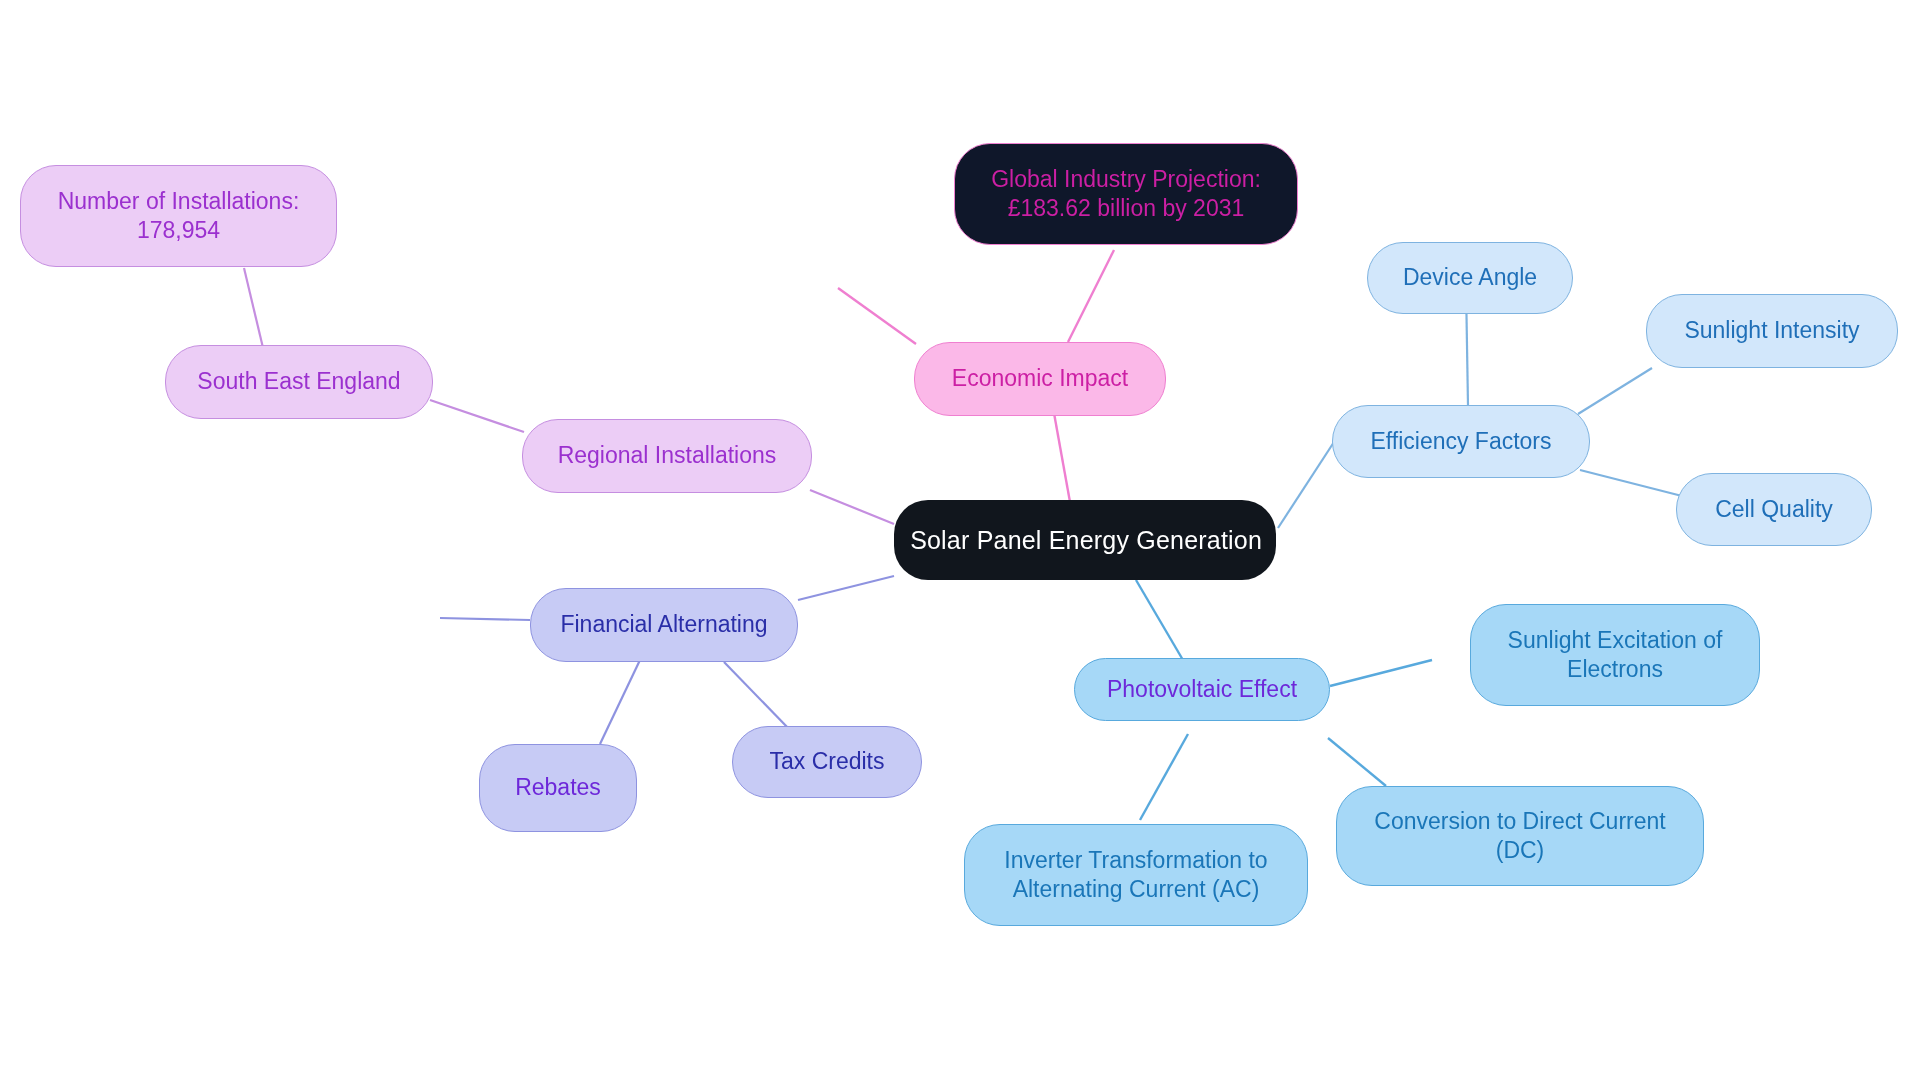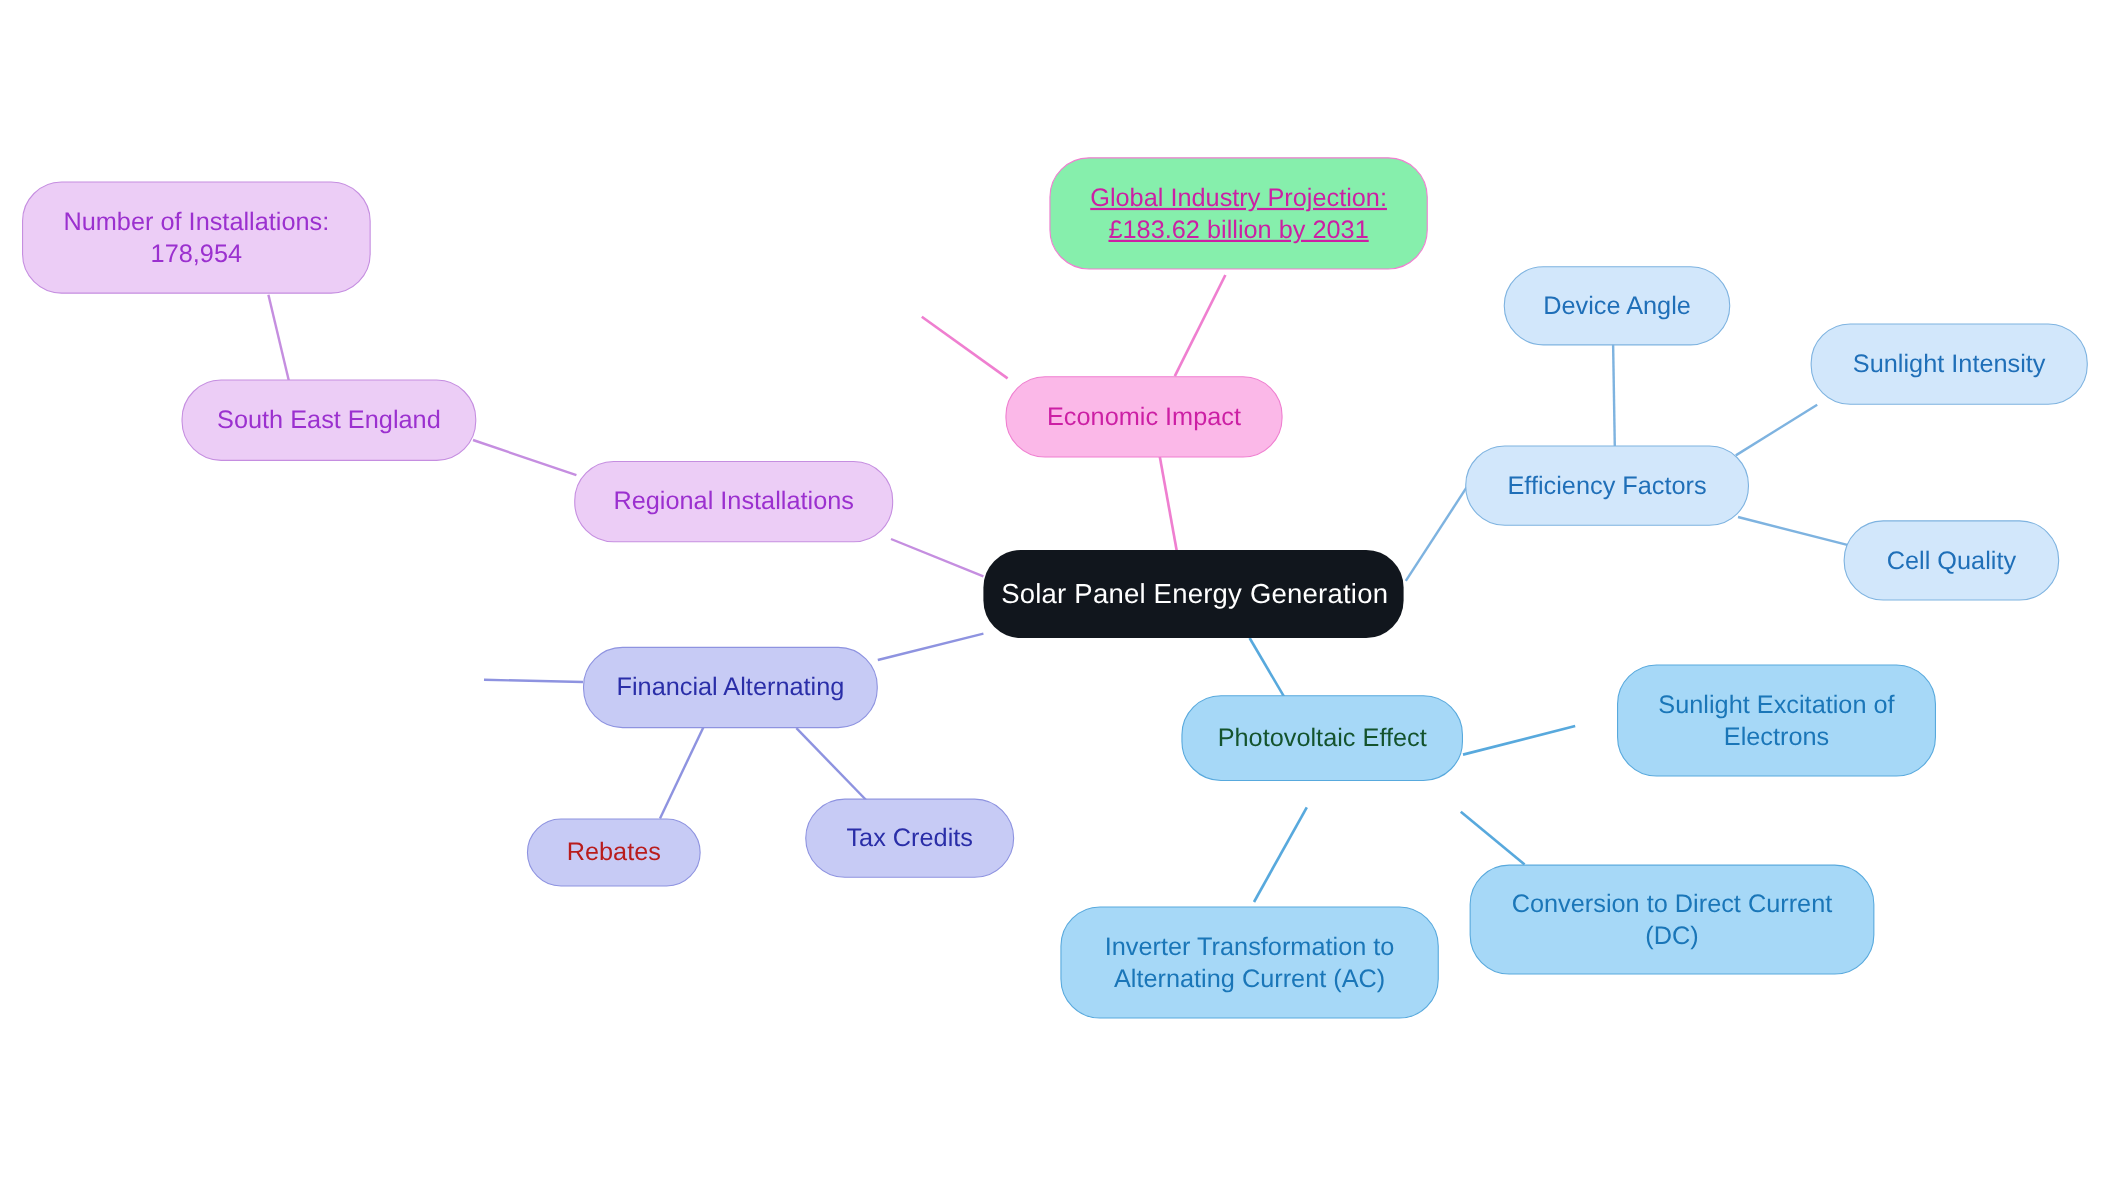--- a/index.html
+++ b/index.html
@@ -112,21 +112,21 @@
   </div>
 
   <div class="node lvl2" style="left:1646px; top:294px; width:252px; height:74px; background:#d2e7fb; border-color:#7eb3e0; color:#1f6fb8;">
     <span>Sunlight Intensity</span>
   </div>
 
   <div class="node lvl2" style="left:1676px; top:473px; width:196px; height:73px; background:#d2e7fb; border-color:#7eb3e0; color:#1f6fb8;">
     <span>Cell Quality</span>
   </div>
 
-  <div class="node lvl1" style="left:1074px; top:632px; width:256px; height:78px; background:#a6d8f7; border-color:#58a9dd; color:#14532d;">
+  <div class="node lvl1" style="left:1074px; top:658px; width:256px; height:63px; background:#a6d8f7; border-color:#58a9dd; color:#6d28d9;">
     <span>Photovoltaic Effect</span>
   </div>
 
   <div class="node lvl2" style="left:1430px; top:604px; width:290px; height:102px; background:#a6d8f7; border-color:#58a9dd; color:#1a76b8;margin-left:40px;">
     <span>Sunlight Excitation of
 Electrons</span>
   </div>
 
   <div class="node lvl2" style="left:1336px; top:786px; width:368px; height:100px; background:#a6d8f7; border-color:#58a9dd; color:#1a76b8;">
     <span>Conversion to Direct Current
@@ -136,21 +136,21 @@
   <div class="node lvl2" style="left:936px; top:824px; width:344px; height:102px; background:#a6d8f7; border-color:#58a9dd; color:#1a76b8;margin-left:28px;">
     <span>Inverter Transformation to
 Alternating Current (AC)</span>
   </div>
 
   <div class="node lvl1" style="left:530px; top:588px; width:268px; height:74px; background:#c7cbf5; border-color:#8e93e0; color:#2a2ea8;">
     <span>Financial Alternating</span>
   </div>
 
 
-  <div class="node lvl2" style="left:479px; top:744px; width:158px; height:62px; background:#c7cbf5; border-color:#8e93e0; color:#b91c1c;">
+  <div class="node lvl2" style="left:479px; top:744px; width:158px; height:88px; background:#c7cbf5; border-color:#8e93e0; color:#6d28d9;">
     <span>Rebates</span>
   </div>
 
   <div class="node lvl2" style="left:732px; top:726px; width:190px; height:72px; background:#c7cbf5; border-color:#8e93e0; color:#2a2ea8;">
     <span>Tax Credits</span>
   </div>
 
   <div class="node lvl1" style="left:522px; top:419px; width:290px; height:74px; background:#eccdf6; border-color:#c58ee0; color:#9b30cf;">
     <span>Regional Installations</span>
   </div>
@@ -162,18 +162,18 @@
   <div class="node lvl2" style="left:20px; top:165px; width:317px; height:102px; background:#eccdf6; border-color:#c58ee0; color:#9b30cf;">
     <span>Number of Installations:
 178,954</span>
   </div>
 
   <div class="node lvl1" style="left:914px; top:342px; width:252px; height:74px; background:#fbb8e8; border-color:#ef7fd0; color:#cc1fa4;">
     <span>Economic Impact</span>
   </div>
 
 
-  <div class="node lvl2" style="left:954px; top:143px; width:344px; height:102px; background:#86efac; border-color:#ef7fd0; color:#cc1fa4;text-decoration:underline;">
+  <div class="node lvl2" style="left:954px; top:143px; width:344px; height:102px; background:#0f172a; border-color:#ef7fd0; color:#cc1fa4;">
     <span>Global Industry Projection:
 £183.62 billion by 2031</span>
   </div>
 
 </div>
 
 </body></html>

